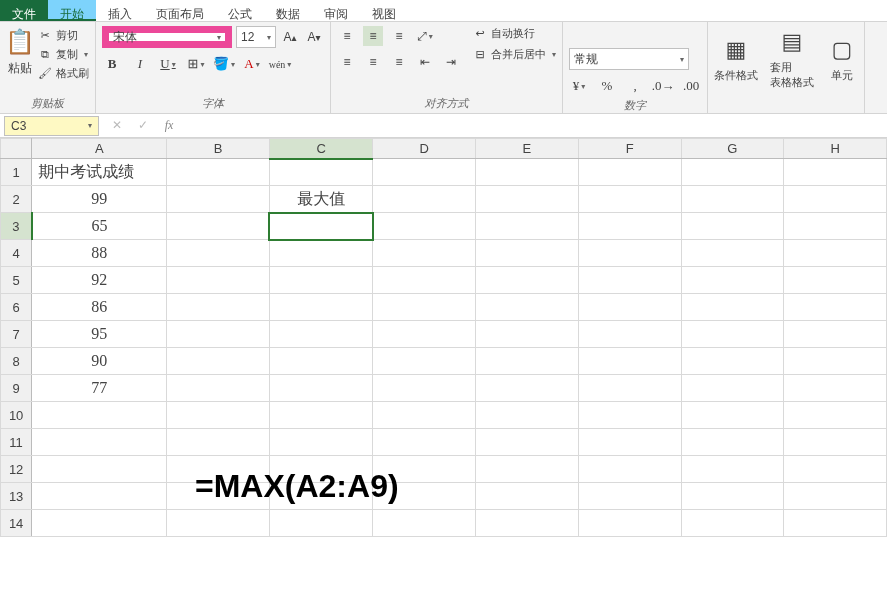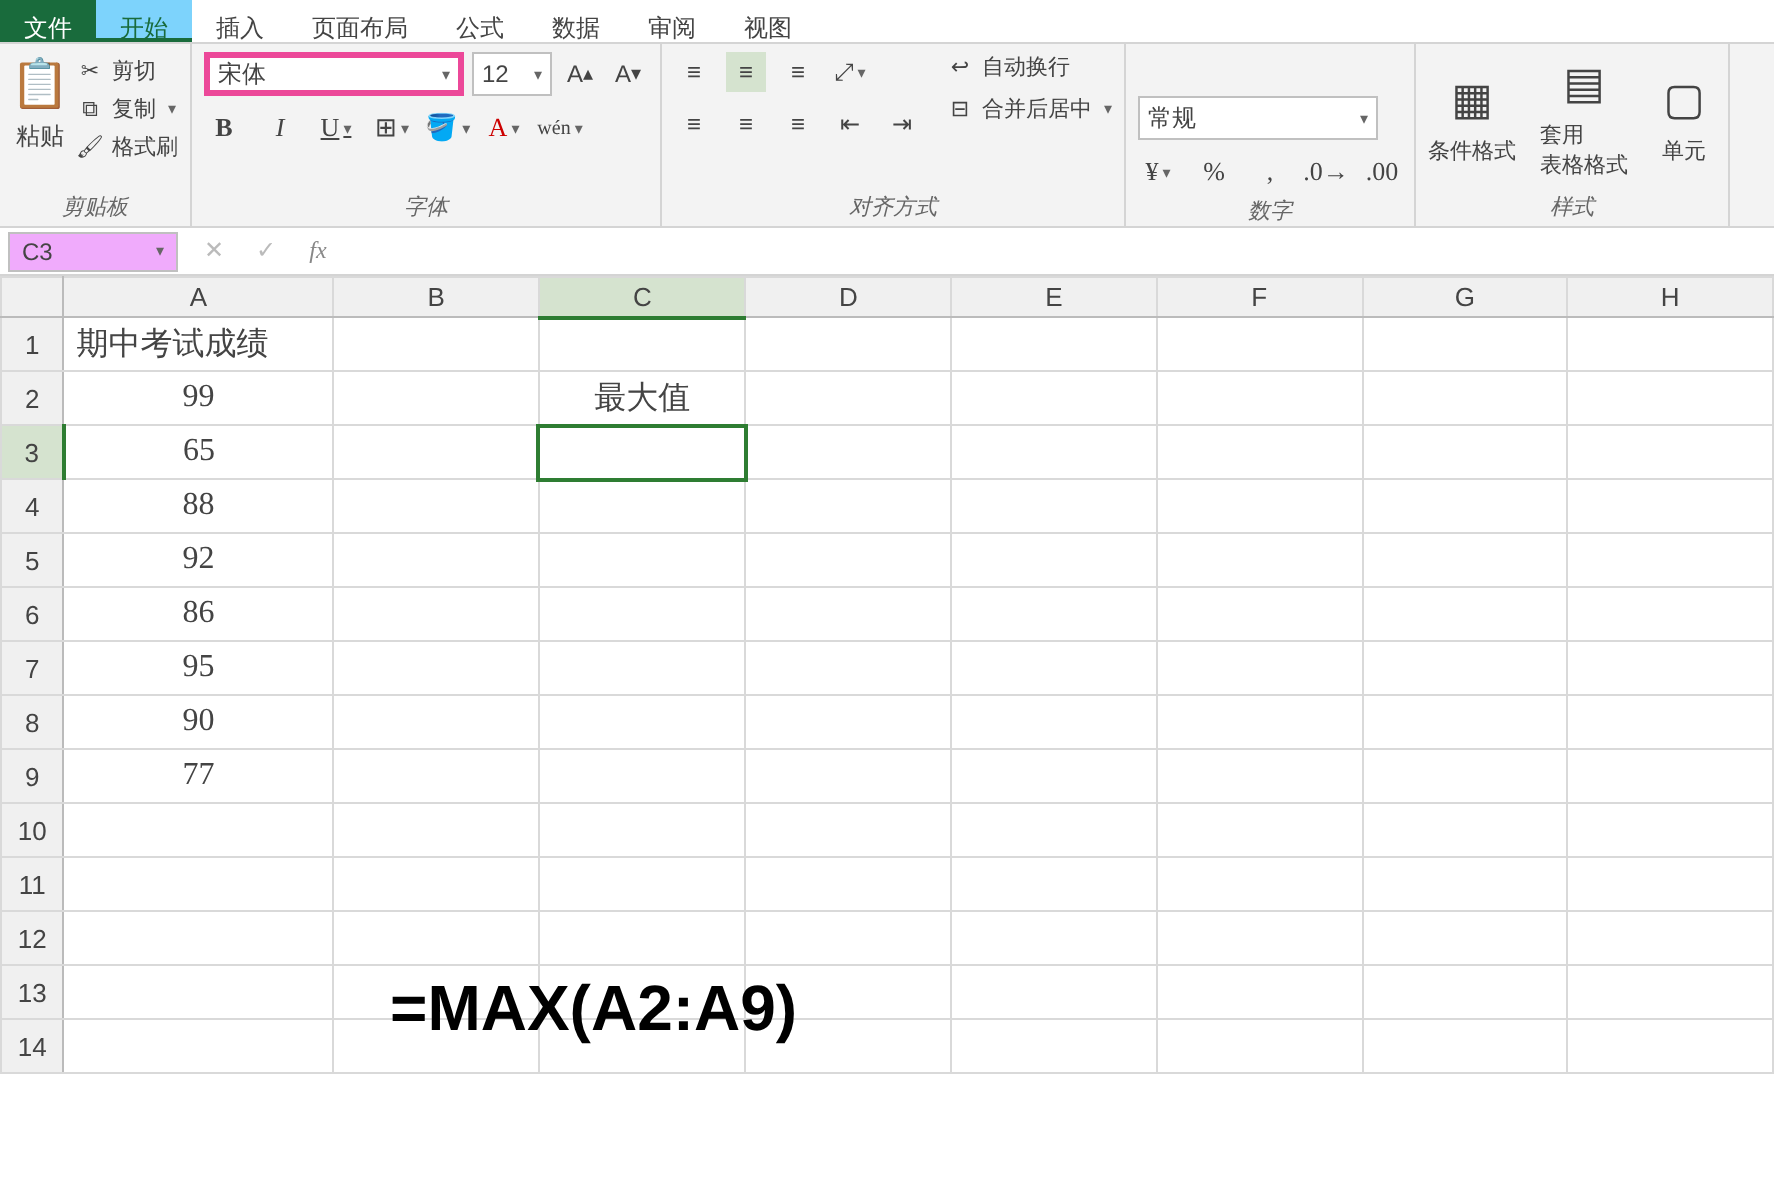--- a/index.html
+++ b/index.html
@@ -17,21 +17,21 @@
     
     .clipboard-col { display: flex; flex-direction: column; align-items: center; gap: 2px; }
     .paste-icon { width: 28px; height: 32px; display: flex; align-items: center; justify-content: center; font-size: 24px; }
     .paste-label { font-size: 12px; text-align: right; }
     .clip-side { display: flex; flex-direction: column; gap: 4px; font-size: 11px; padding-top: 2px; }
     .clip-item { display: flex; align-items: center; gap: 4px; cursor: pointer; }
     .small-icon { width: 14px; height: 14px; display: inline-flex; align-items: center; justify-content: center; }
     
     .font-group-content { display: flex; flex-direction: column; gap: 6px; }
     .font-row1 { display: flex; gap: 4px; align-items: center; }
-    .font-name { width: 130px; height: 22px; border: 3px solid #ec4899; background: #fff; padding: 2px 4px; font-size: 12px; display: flex; justify-content: space-between; align-items: center; gap: 43px; }
+    .font-name { width: 130px; height: 22px; border: 7px solid #ec4899; background: #fff; padding: 2px 4px; font-size: 12px; display: flex; justify-content: space-between; align-items: center; gap: 43px; }
     .font-size { width: 40px; height: 22px; border: 1px solid #c0c0c0; background: #fff; padding: 2px 4px; font-size: 12px; display: flex; justify-content: space-between; align-items: center; }
     .font-btn { width: 20px; height: 20px; display: inline-flex; align-items: center; justify-content: center; cursor: pointer; }
     .font-row2 { display: flex; gap: 8px; align-items: center; }
     .font-style-btn { width: 20px; height: 20px; display: inline-flex; align-items: center; justify-content: center; cursor: pointer; font-size: 13px; font-family: "Times New Roman", serif; }
     .dd { font-size: 8px; color: #666; margin-left: 2px; }
     
     .align-group-content { display: flex; flex-direction: column; gap: 6px; }
     .align-row { display: flex; gap: 6px; align-items: center; }
     .align-btn { width: 20px; height: 20px; display: inline-flex; align-items: center; justify-content: center; cursor: pointer; }
     .wrap-merge { display: flex; flex-direction: column; gap: 6px; font-size: 11px; }
@@ -39,21 +39,21 @@
     
     .number-group-content { display: flex; flex-direction: column; gap: 6px; margin-top: 22px; }
     .number-format { width: 120px; height: 22px; border: 1px solid #c0c0c0; background: #fff; padding: 2px 4px; font-size: 12px; display: flex; justify-content: space-between; align-items: center; }
     .number-row { display: flex; gap: 8px; align-items: center; }
     
     .style-group-content { display: flex; gap: 12px; align-items: center; }
     .style-item { display: flex; flex-direction: column; align-items: center; gap: 2px; font-size: 11px; cursor: pointer; }
     .style-icon { width: 32px; height: 32px; display: flex; align-items: center; justify-content: center; font-size: 22px; }
     
     .name-fx-bar { display: flex; align-items: center; height: 24px; border-bottom: 1px solid #d4d4d4; background: #fff; }
-    .name-box { width: 85px; height: 20px; border: 1px solid #c0c0c0; margin: 2px 0 2px 4px; padding: 2px 6px; font-size: 12px; background: #f0abfc; display: flex; justify-content: space-between; align-items: center; }
+    .name-box { width: 95px; height: 20px; border: 1px solid #c0c0c0; margin: 2px 0 2px 4px; padding: 2px 6px; font-size: 12px; background: #fef9c3; display: flex; justify-content: space-between; align-items: center; }
     .fx-tools { display: flex; gap: 10px; padding: 0 10px; color: #bbb; }
     .fx-tool { cursor: pointer; width: 16px; text-align: center; }
     .fx-label { font-style: italic; color: #888; font-family: serif; }
     .formula-input { flex: 1; height: 20px; border: none; padding: 2px 6px; font-size: 12px; }
     
     .sheet-area { position: relative; }
     .grid { border-collapse: collapse; table-layout: fixed; }
     .grid th, .grid td { border: 1px solid #d9d9d9; font-weight: normal; }
     .grid .corner { width: 32px; height: 20px; background: #f0f0f0; border-right: 1px solid #bbb; border-bottom: 1px solid #bbb; }
     .grid .col-hdr { height: 20px; background: #f0f0f0; text-align: center; font-size: 13px; color: #444; border-bottom: 1px solid #bbb; }
@@ -202,21 +202,20 @@
       <div class="style-item">
         <span class="style-icon">▤</span>
         <span style="white-space:pre">套用
 表格格式</span>
       </div>
       <div class="style-item">
         <span class="style-icon">▢</span>
         <span>单元</span>
       </div>
     </div>
-    <div class="ribbon-group-label">样式</div>
   </div>
 </div>
 
 <div class="name-fx-bar">
   <div class="name-box">
       <span>C3</span>
       <span class="dd">▾</span>
     </div>
   <div class="fx-tools">
     <span class="fx-tool">✕</span>
@@ -389,14 +388,14 @@
           <td class="cell"></td>
           <td class="cell"></td>
           <td class="cell"></td>
           <td class="cell"></td>
           <td class="cell"></td>
           <td class="cell"></td>
           <td class="cell"></td>
         </tr>
   </tbody>
     </table>
-  <div class="overlay-text" style="left:195px; top:348px;">=MAX(A2:A9)</div>
+  <div class="overlay-text" style="left:195px; top:330px;">=MAX(A2:A9)</div>
 </div>
 
 </body></html>

